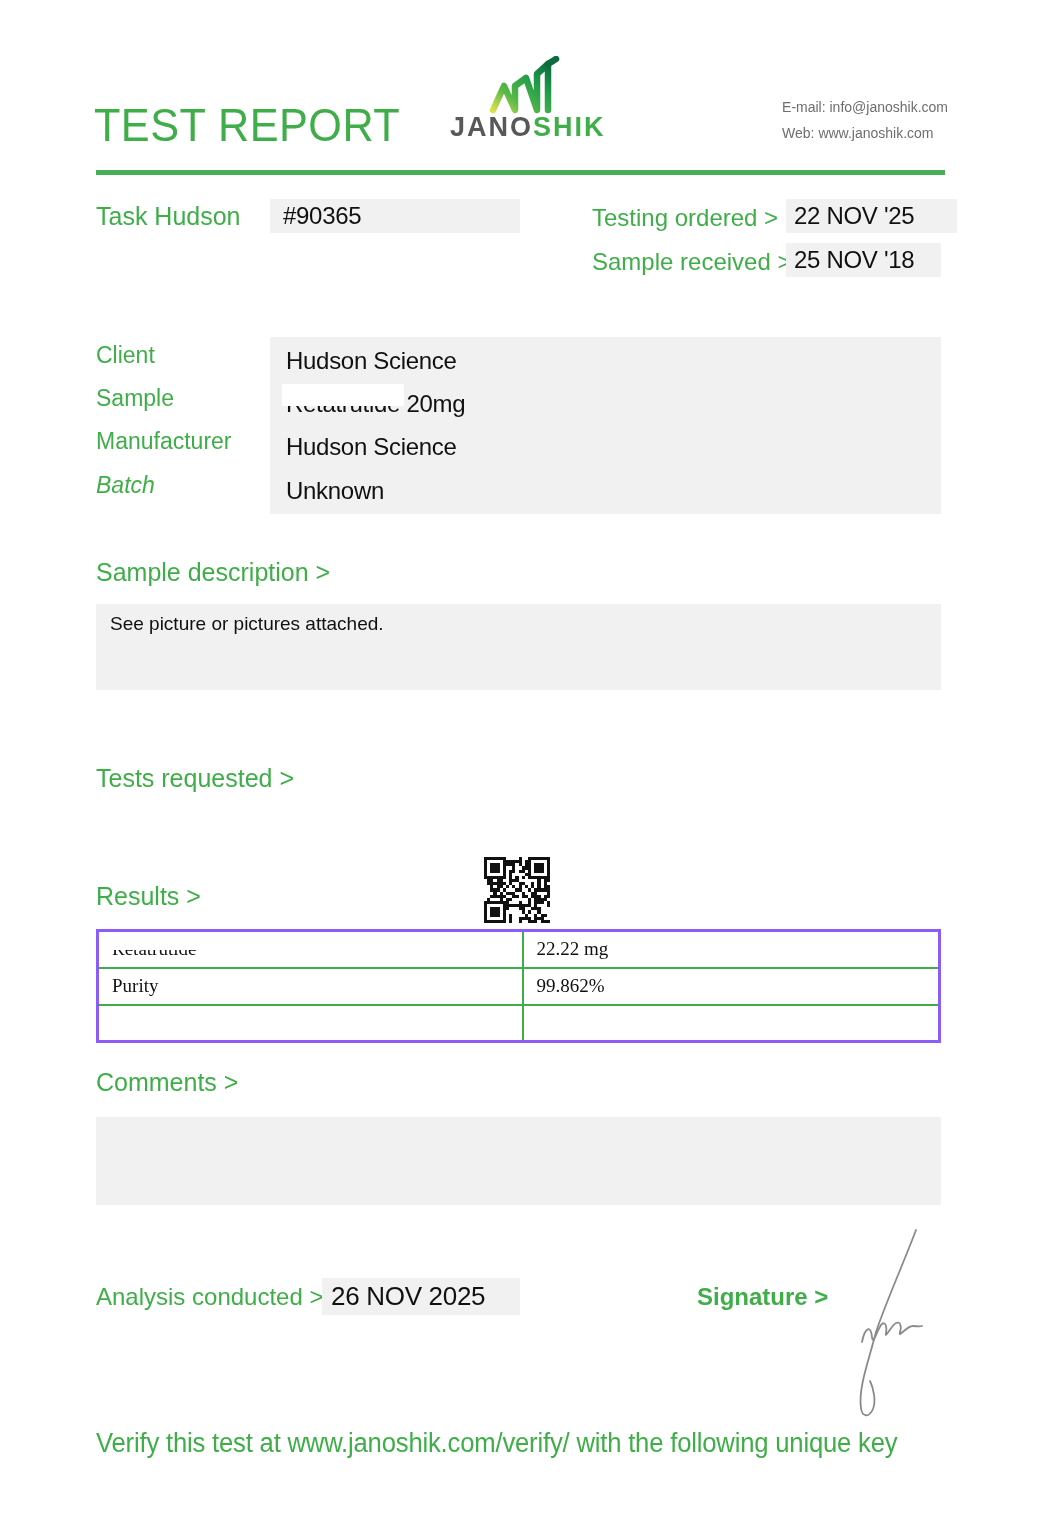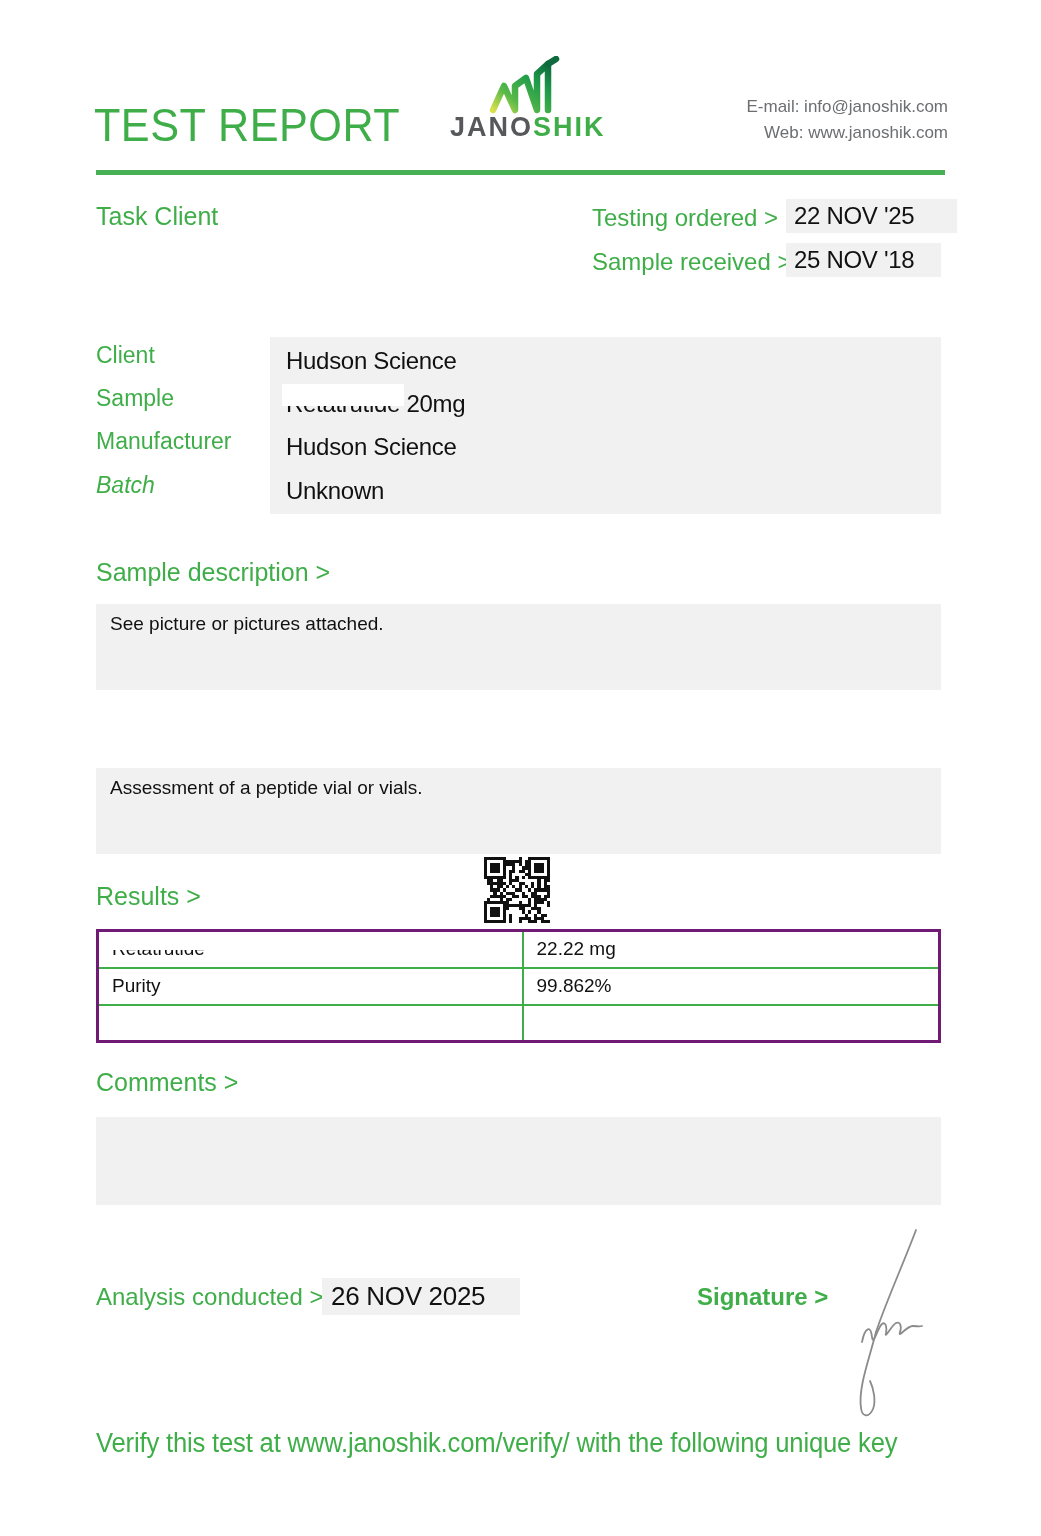--- a/index.html
+++ b/index.html
@@ -11,21 +11,21 @@
   .green{color:#3fae49;}
 
   
   .title{left:94px;top:97px;font-size:47px;font-weight:500;letter-spacing:.5px;
     transform:scaleX(.92);transform-origin:left top;white-space:nowrap;}
   .logo-icon{left:487px;top:56px;width:76px;height:60px;}
   .brand{left:450px;top:112px;width:150px;text-align:right;font-size:27px;font-weight:700;
     letter-spacing:2px;white-space:nowrap;}
   .brand .b-gray{color:#57585a;}
   .brand .b-green{color:#3fae49;}
-  .contact{right:93px;top:94px;text-align:right;font-size:17px;color:#6d6e71;line-height:26px;}
+  .contact{right:93px;top:94px;font-size:14px;color:#6d6e71;line-height:26px;}
   .divider{left:96px;top:170px;width:849px;height:5px;background:#47b057;}
 
   
   .lbl{font-size:24px;color:#3fae49;white-space:nowrap;}
   .valbox{background:#f1f1f2;font-size:24px;color:#111;display:flex;align-items:center;
     letter-spacing:-.3px;}
   .task-label{left:96px;top:202px;font-size:25px;}
   .task-box{left:270px;top:199px;width:250px;height:34px;padding-left:13px;box-sizing:border-box;}
   .ordered-label{left:592px;top:204px;}
   .ordered-box{left:786px;top:199px;width:171px;height:34px;padding-left:8px;box-sizing:border-box;}
@@ -46,21 +46,21 @@
   .redacted .cover{position:absolute;left:-4px;right:-4px;top:-6px;height:82%;background:#fff;}
 
   
   .qr{left:484px;top:855px;width:66px;height:70px;}
 
   
   .rtable{left:96px;top:929px;width:845px;border-collapse:collapse;}
   .rtable td{border:2.5px solid #3fae49;height:37px;font-size:19px;color:#111;
     padding:0 0 0 13px;box-sizing:border-box;}
   .rtable .c1{width:425px;}
-  .rtable{border:3px solid #701a75;}
+  .rtable{border:3px solid #8b5cf6;font-family:Liberation Serif, serif;}
 
   
   .analysis-label{left:96px;top:1283px;}
   .analysis-box{left:322px;top:1278px;width:198px;height:37px;padding-left:9px;
     box-sizing:border-box;font-size:26px;}
   .sig-label{left:697px;top:1283px;font-weight:bold;}
   .signature{left:828px;top:1224px;width:112px;height:196px;}
   .verify{left:96px;top:1428px;font-size:27px;color:#3fae49;white-space:nowrap;
     transform:scaleX(.95);transform-origin:left top;letter-spacing:-.2px;}
   .keybox{left:96px;top:1477px;width:845px;height:35px;background:#f1f1f2;
@@ -91,21 +91,22 @@
     <span class="b-gray">JANO</span><span class="b-green">SHIK</span>
   </div>
 
   <div class="abs contact">
     <div>E-mail: info@janoshik.com</div>
     <div>Web: www.janoshik.com</div>
   </div>
 
   <div class="abs divider"></div>
 
-  <div class="abs lbl task-label">Task Client</div>
+  <div class="abs lbl task-label">Task Hudson</div>
+  <div class="abs valbox task-box">#90365</div>
 
   <div class="abs lbl ordered-label">Testing ordered  &gt;</div>
   <div class="abs valbox ordered-box">22 NOV '25</div>
 
   <div class="abs lbl received-label">Sample received &gt;</div>
   <div class="abs valbox received-box">25 NOV '18</div>
 
   <div class="abs lbl info-label" style="top:342px;">Client</div>
   <div class="abs valbox info-box" style="top:337px;">Hudson Science</div>
 
@@ -121,21 +122,20 @@
   <div class="abs lbl info-label" style="top:428px;">Manufacturer</div>
   <div class="abs valbox info-box" style="top:423px;">Hudson Science</div>
 
   <div class="abs lbl info-label" style="top:472px;font-style:italic;">Batch</div>
   <div class="abs valbox info-box" style="top:467px;">Unknown</div>
 
   <div class="abs lbl sec-label" style="top:558px;">Sample description &gt;</div>
   <div class="abs bigbox" style="top:604px;height:86px;">See picture or pictures attached.</div>
 
   <div class="abs lbl sec-label" style="top:764px;">Tests requested &gt;</div>
-  <div class="abs bigbox" style="top:768px;height:86px;">Assessment of a peptide vial or vials.</div>
 
   <div class="abs lbl sec-label" style="top:882px;">Results &gt;</div>
   <div class="abs qr"><svg viewBox="0 0 21 21" width="100%" height="100%" shape-rendering="crispEdges" fill="#111">
         <rect x="0" y="0" width="1" height="1"></rect>
         <rect x="1" y="0" width="1" height="1"></rect>
         <rect x="2" y="0" width="1" height="1"></rect>
         <rect x="3" y="0" width="1" height="1"></rect>
         <rect x="4" y="0" width="1" height="1"></rect>
         <rect x="5" y="0" width="1" height="1"></rect>
         <rect x="6" y="0" width="1" height="1"></rect>

